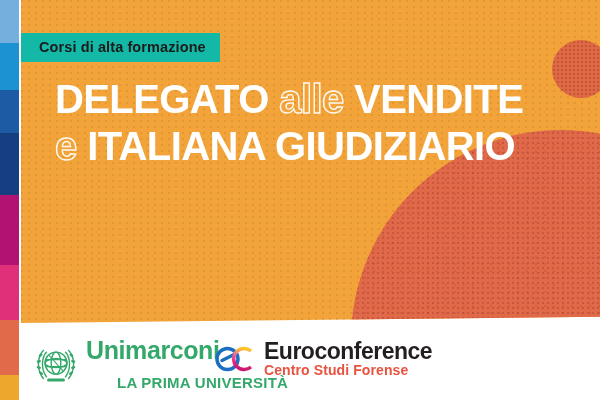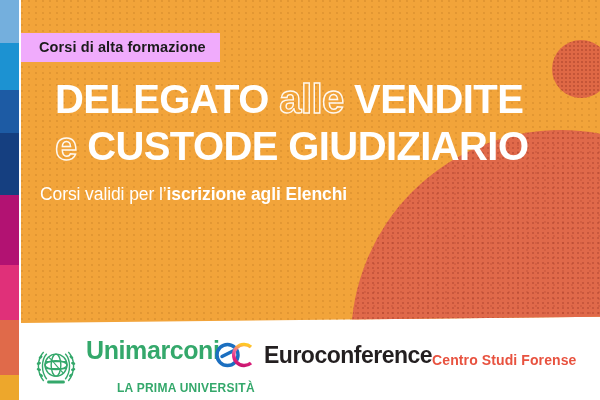--- a/index.html
+++ b/index.html
@@ -90,21 +90,21 @@
   .content {
     position:absolute;
     left:21px; top:0;
     width:579px; height:326px;
     z-index:4;
   }
 
   .badge {
     position:absolute;
     left:0px; top:33px;
-    background:#f0abfc;
+    background:#14b8a6;
     padding:6px 14px 7px 18px;
     font-size:14.5px;
     font-weight:700;
     color:#1b1b1b;
     letter-spacing:0.1px;
     white-space:nowrap;
   }
 
   .headline {
     position:absolute;
@@ -151,31 +151,31 @@
     left:34px; top:12px;
     display:flex; align-items:center; gap:8px;
   }
   .um-emblem { width:44px; height:44px; flex:none; }
   .um-words { display:flex; flex-direction:column; line-height:1; }
   .um-name {
     font-size:25px; font-weight:700; color:#34A86B;
     letter-spacing:-0.4px;
   }
   .um-tag1, .um-tag2 {
-    font-size:12px; font-weight:700; color:#34A86B;
-    letter-spacing:0.25px; margin-top:19px;padding-left:31px;
+    font-size:15px; font-weight:700; color:#34A86B;
+    letter-spacing:0.25px; margin-top:12px;padding-left:31px;
   }
 
   .logo-euroconference {
     position:absolute;
     left:214px; top:14px;
     display:flex; align-items:center; gap:8px;
   }
   .ec-mark { width:42px; height:30px; flex:none; }
-  .ec-words { display:flex; flex-direction:row; line-height:1;align-items:flex-end; }
+  .ec-words { display:flex; flex-direction:column; line-height:1; }
   .ec-name {
     font-size:23px; font-weight:800; color:#231f20;
     letter-spacing:-0.5px;
   }
   .ec-tag {
     font-size:14px; font-weight:700; color:#E8523F;
     letter-spacing:0.1px; margin-top:0;
   }
 </style>
 </head>
@@ -205,26 +205,25 @@
     <div class="badge">Corsi di alta formazione</div>
 
     <div class="headline">
       <div class="hl-line">
         <span class="hl-fill">DELEGATO</span>
         <span class="hl-outline">alle</span>
         <span class="hl-fill">VENDITE</span>
       </div>
       <div class="hl-line">
         <span class="hl-outline">e</span>
-        <span class="hl-fill">CUSTODE GIUDIZIARIO</span>
+        <span class="hl-fill">ITALIANA GIUDIZIARIO</span>
       </div>
     </div>
 
     <div class="subtitle">
-      <div class="sb-line"><span>Corsi validi per l’</span><b>iscrizione agli Elenchi</b></div>
     </div>
 
   </div>
 
   <div class="footer">
 
     <div class="logo-unimarconi">
       <span class="um-emblem">
         <svg viewBox="0 0 100 100" width="44" height="44" aria-hidden="true">
           <g fill="none" stroke="#34A86B" stroke-width="3.2">

